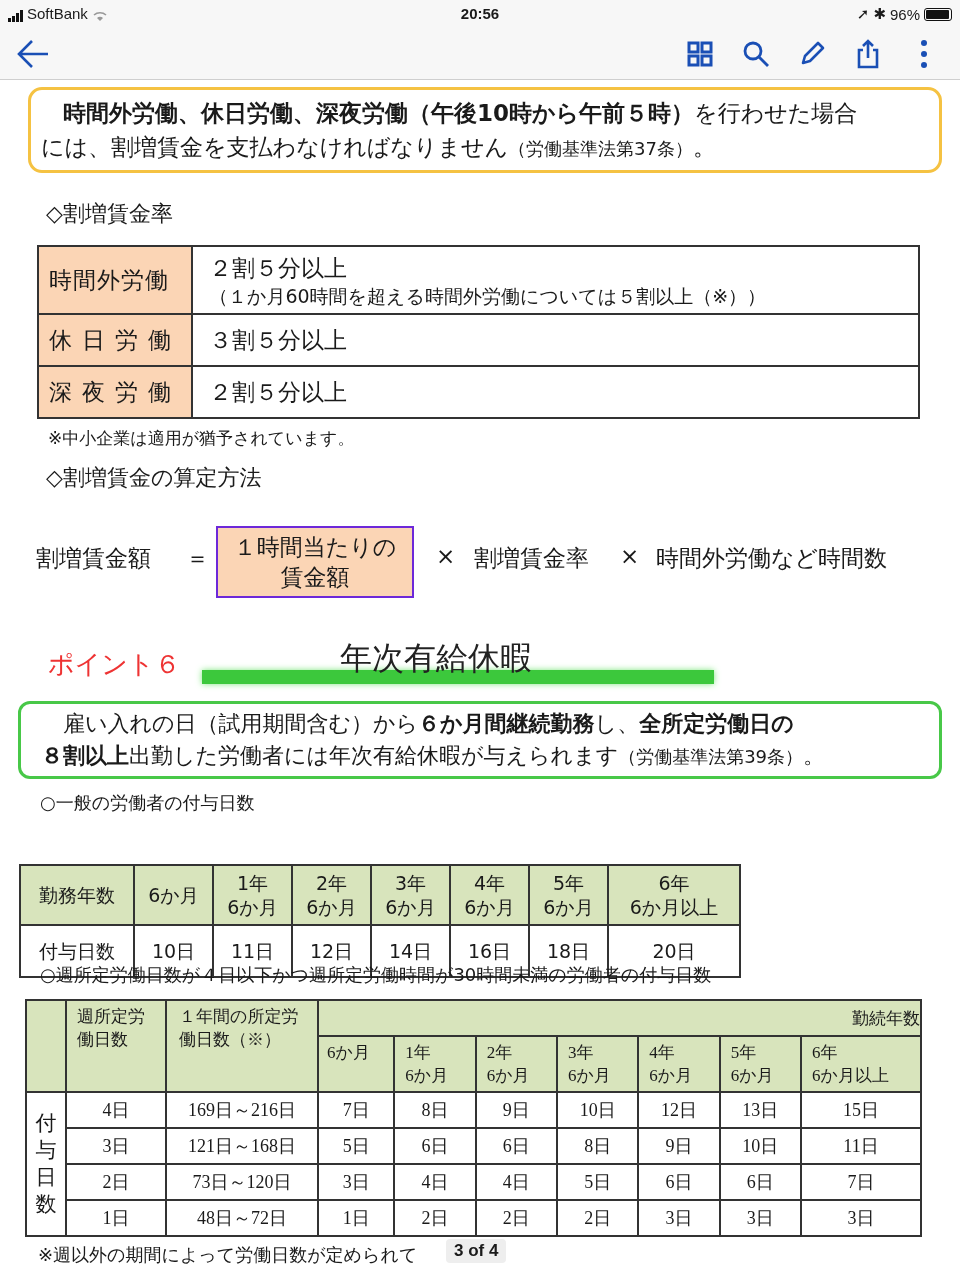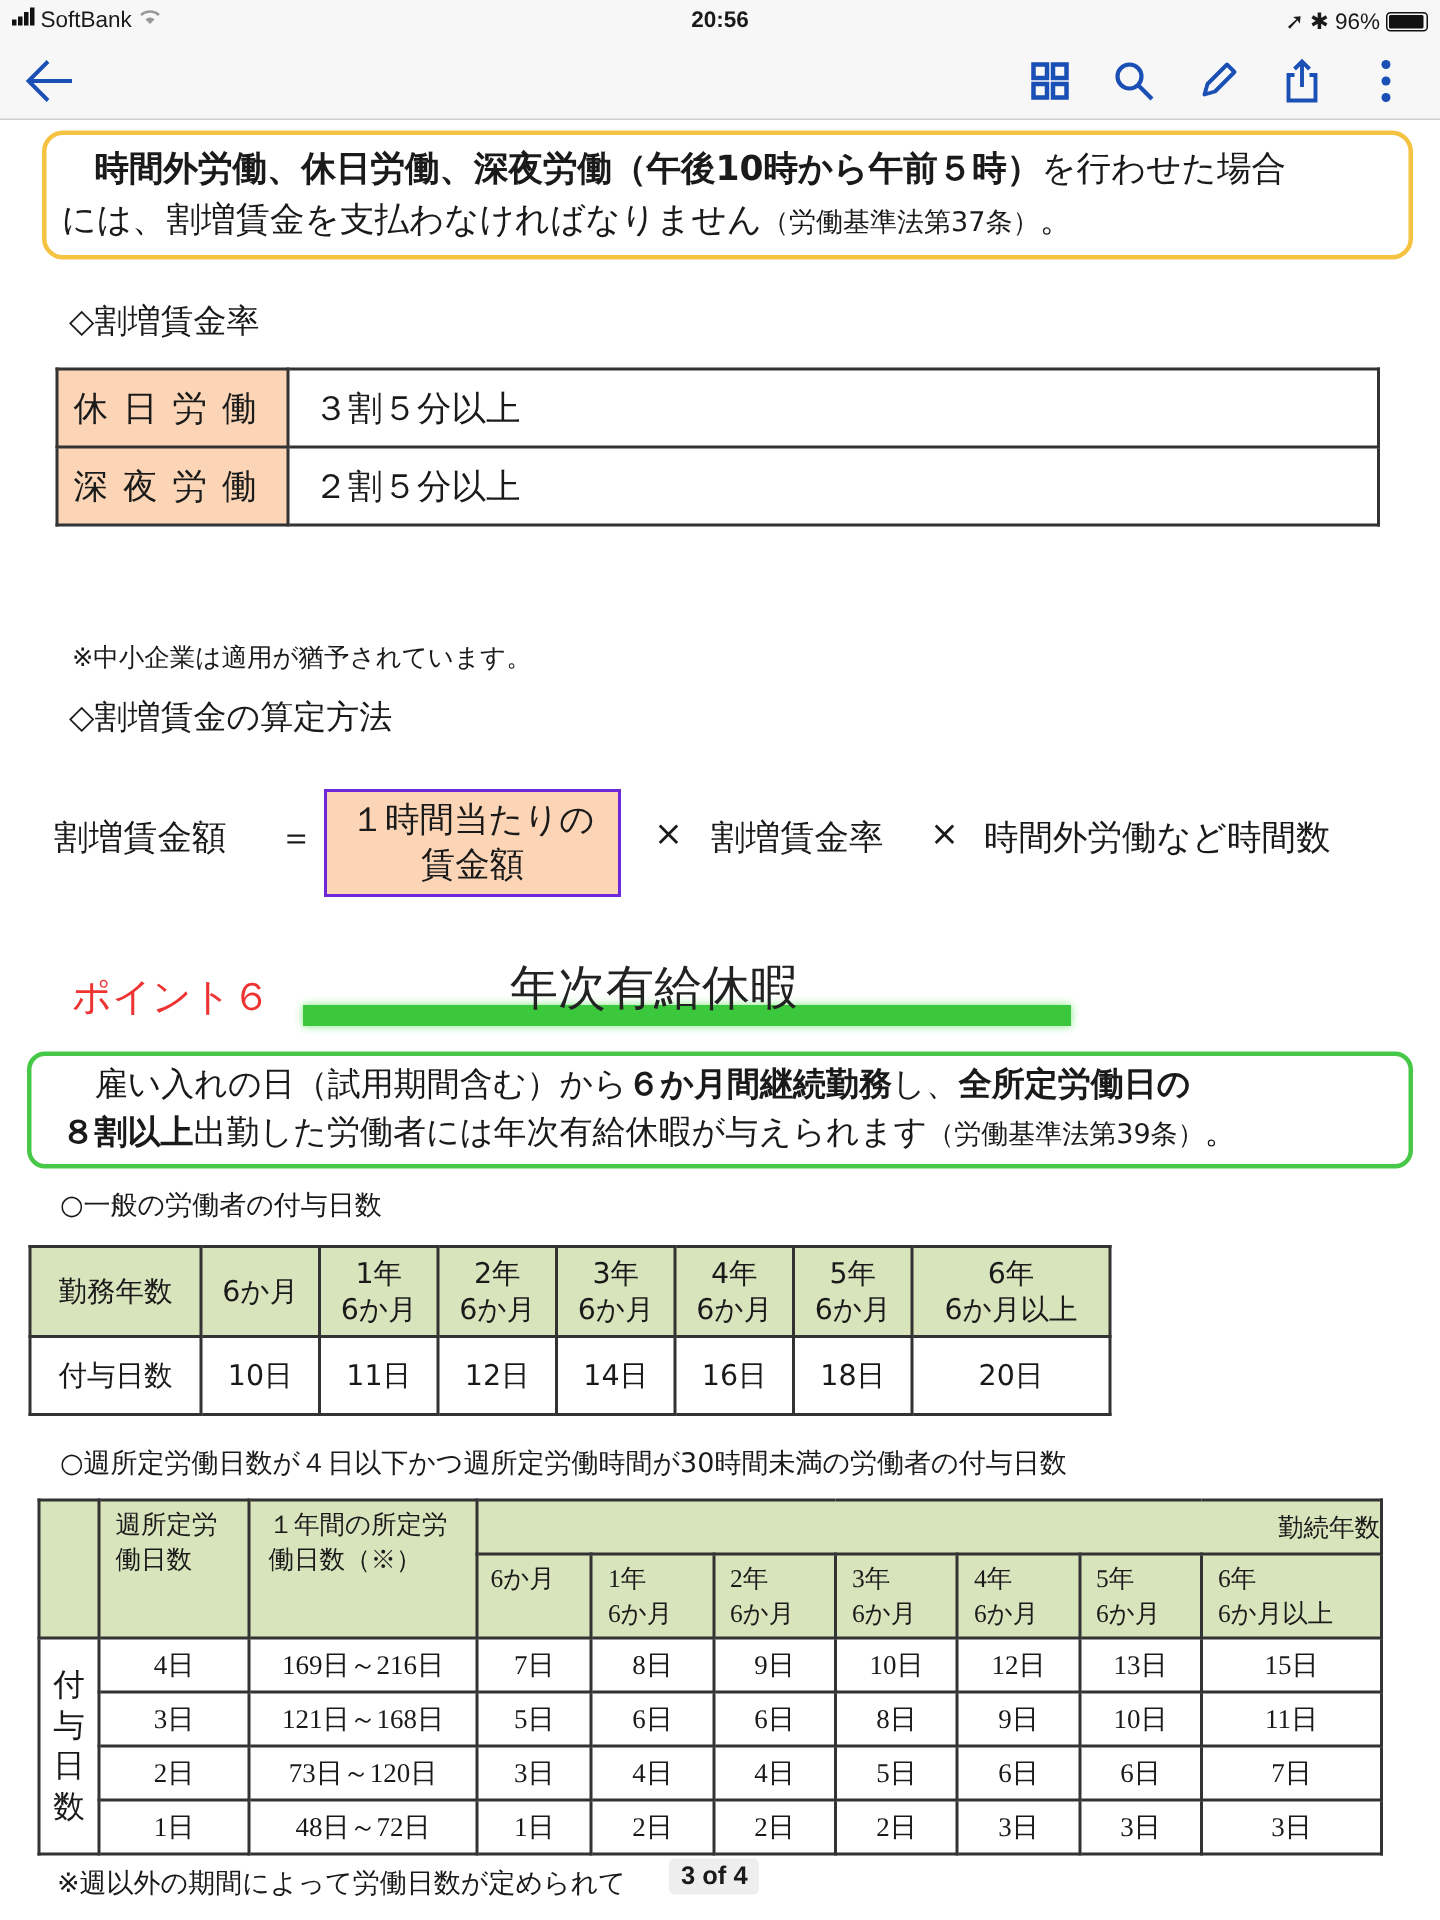--- a/index.html
+++ b/index.html
@@ -1,18 +1,18 @@
 <!DOCTYPE html>
 <html><head>
 <meta charset="utf-8">
 <style>
   * { box-sizing: border-box; margin: 0; padding: 0; }
   body { width: 960px; height: 1280px; background: #fff; font-family: "DejaVu Sans", sans-serif; color: #1a1a1a; position: relative; overflow: hidden; }
   .statusbar { position: absolute; top: 0; left: 0; width: 960px; height: 28px; background: #f7f7f7; font-size: 15px; font-family: "Liberation Sans", sans-serif; }
-  .statusbar .left { position: absolute; left: 8px; top: 5px; display: flex; align-items: flex-start; gap: 4px; }
+  .statusbar .left { position: absolute; left: 8px; top: 5px; display: flex; align-items: flex-end; gap: 4px; }
   .statusbar .center { position: absolute; left: 0; right: 0; top: 5px; text-align: center; font-weight: bold; }
   .statusbar .right { position: absolute; right: 8px; top: 5px; display: flex; align-items: center; gap: 4px; }
   .bars { display: inline-flex; align-items: flex-end; gap: 1px; height: 12px; }
   .bars span { width: 3px; background: #111; display: block; }
   .battery { width: 28px; height: 13px; border: 1.5px solid #111; border-radius: 3px; padding: 1px; position: relative; }
   .battery div { background: #111; height: 100%; width: 96%; border-radius: 1px; }
   .navbar { position: absolute; top: 28px; left: 0; width: 960px; height: 52px; background: #f7f7f7; border-bottom: 1px solid #cfcfcf; }
   .navbar .back { position: absolute; left: 14px; top: 8px; width: 40px; height: 36px; }
   .navbar .icons { position: absolute; right: 18px; top: 8px; display: flex; gap: 20px; }
   .navbar .icons .ic { width: 36px; height: 36px; display: flex; align-items: center; justify-content: center; }
@@ -117,20 +117,24 @@
 <div class="page">
   <div class="notice-yellow">
     <div style="padding-left:22px"><b>時間外労働、休日労働、深夜労働（午後10時から午前５時）</b><span>を行わせた場合</span></div>
     <div><span>には、割増賃金を支払わなければなりません</span><span class="small">（労働基準法第37条）</span><span>。</span></div>
   </div>
 
   <div class="heading" style="top:118px;left:46px">◇割増賃金率</div>
 
   <table class="rate" style="top:164px;left:37px;width:883px">
     <tbody>
+        <tr style="height:68px">
+      <td class="lab">時間外労働</td>
+      <td><span>２割５分以上</span><span class="sub">（１か月60時間を超える時間外労働については５割以上（※））</span></td>
+    </tr>
     <tr>
       <td class="lab sp">休日労働</td>
       <td>３割５分以上</td>
     </tr>
     <tr>
       <td class="lab sp">深夜労働</td>
       <td>２割５分以上</td>
     </tr>
   </tbody>
     </table>
@@ -155,21 +159,21 @@
   <div class="greenbar"></div>
   <div class="pt-title">年次有給休暇</div>
 
   <div class="notice-green">
     <div style="padding-left:22px"><span>雇い入れの日（試用期間含む）から</span><b>６か月間継続勤務</b><span>し、</span><b>全所定労働日の</b></div>
     <div><b>８割以上</b><span>出勤した労働者には年次有給休暇が与えられます</span><span class="small">（労働基準法第39条）</span><span>。</span></div>
   </div>
 
   <div class="note" style="top:710px;left:40px;font-size:18px">○一般の労働者の付与日数</div>
 
-  <table class="grant" style="top:749px;left:19px;width:722px">
+  <table class="grant" style="top:783px;left:19px;width:722px">
     <tbody>
         <tr class="h">
       <td style="width:114px">勤務年数</td>
       <td><span>6か月</span></td>
       <td>
             <div>1年</div>
             <div>6か月</div>
           </td>
       <td>
             <div>2年</div>

